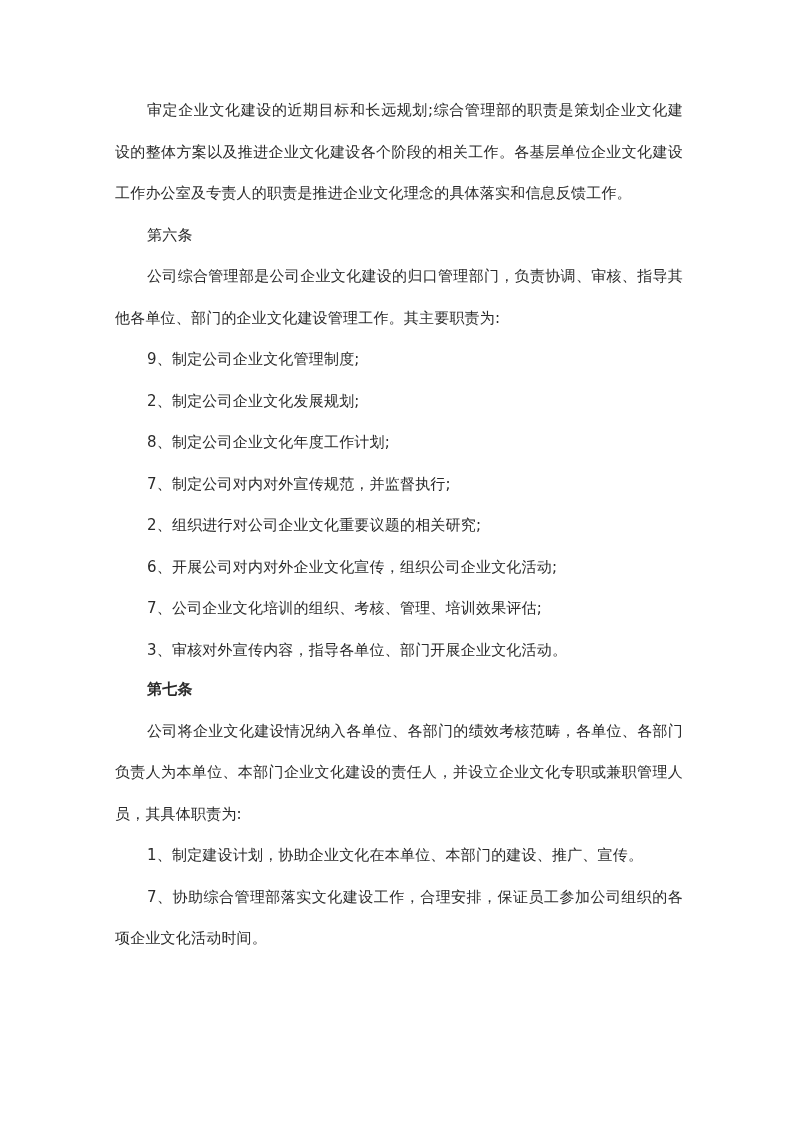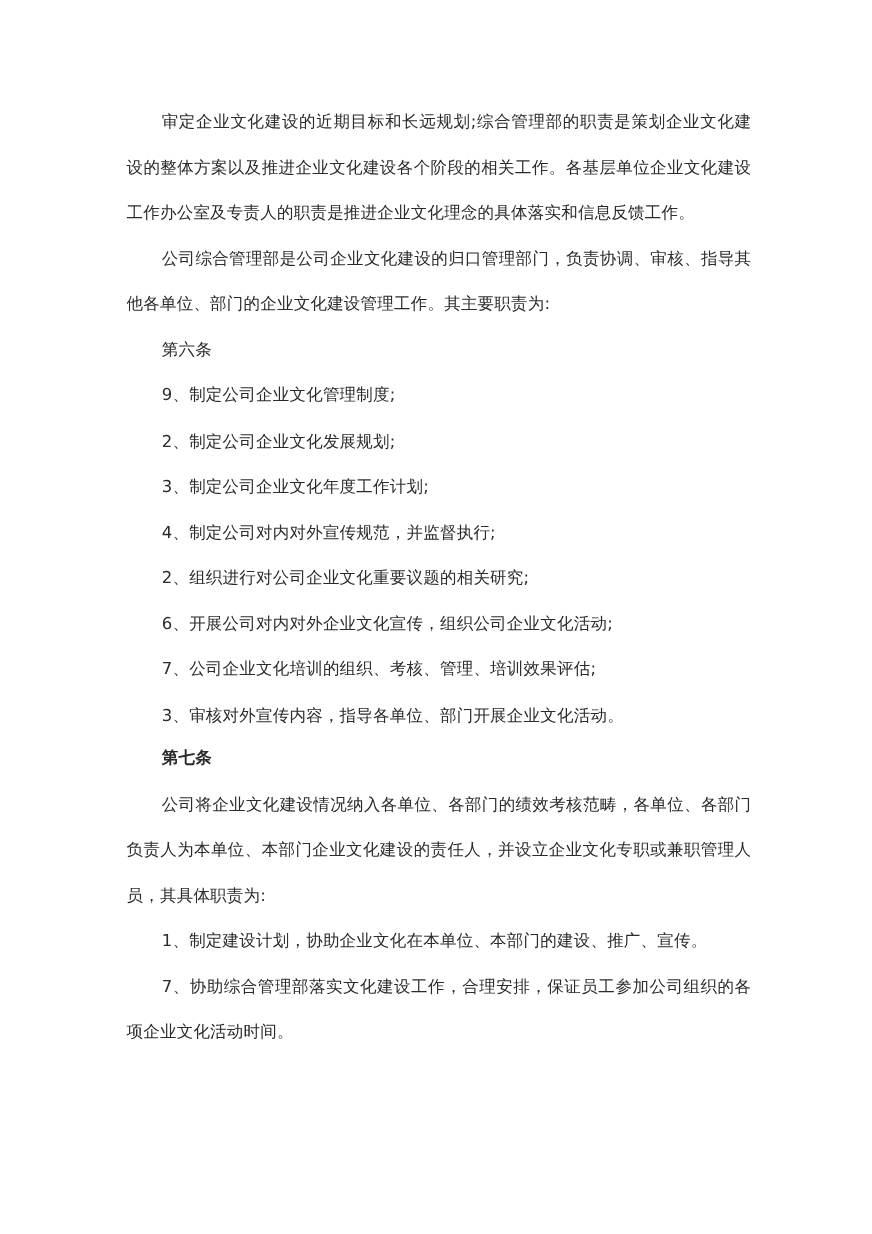--- a/index.html
+++ b/index.html
@@ -50,31 +50,31 @@
   .gap-tight { margin-top: -2px; font-weight: bold; }
 </style>
 </head>
 <body>
 
 <div class="page">
   <div class="doc-body">
 
     <p class="para indent">审定企业文化建设的近期目标和长远规划;综合管理部的职责是策划企业文化建设的整体方案以及推进企业文化建设各个阶段的相关工作。各基层单位企业文化建设工作办公室及专责人的职责是推进企业文化理念的具体落实和信息反馈工作。</p>
 
+    <p class="para heading gap-heading">第六条</p>
+
     <p class="para indent">公司综合管理部是公司企业文化建设的归口管理部门，负责协调、审核、指导其他各单位、部门的企业文化建设管理工作。其主要职责为:</p>
-
-    <p class="para heading gap-heading">第六条</p>
 
     <p class="para item">9、制定公司企业文化管理制度;</p>
 
     <p class="para item">2、制定公司企业文化发展规划;</p>
 
-    <p class="para item">3、制定公司企业文化年度工作计划;</p>
+    <p class="para item">8、制定公司企业文化年度工作计划;</p>
 
-    <p class="para item">4、制定公司对内对外宣传规范，并监督执行;</p>
+    <p class="para item">7、制定公司对内对外宣传规范，并监督执行;</p>
 
     <p class="para item">2、组织进行对公司企业文化重要议题的相关研究;</p>
 
     <p class="para item">6、开展公司对内对外企业文化宣传，组织公司企业文化活动;</p>
 
     <p class="para item">7、公司企业文化培训的组织、考核、管理、培训效果评估;</p>
 
     <p class="para item">3、审核对外宣传内容，指导各单位、部门开展企业文化活动。</p>
 
     <p class="para heading gap-tight">第七条</p>

